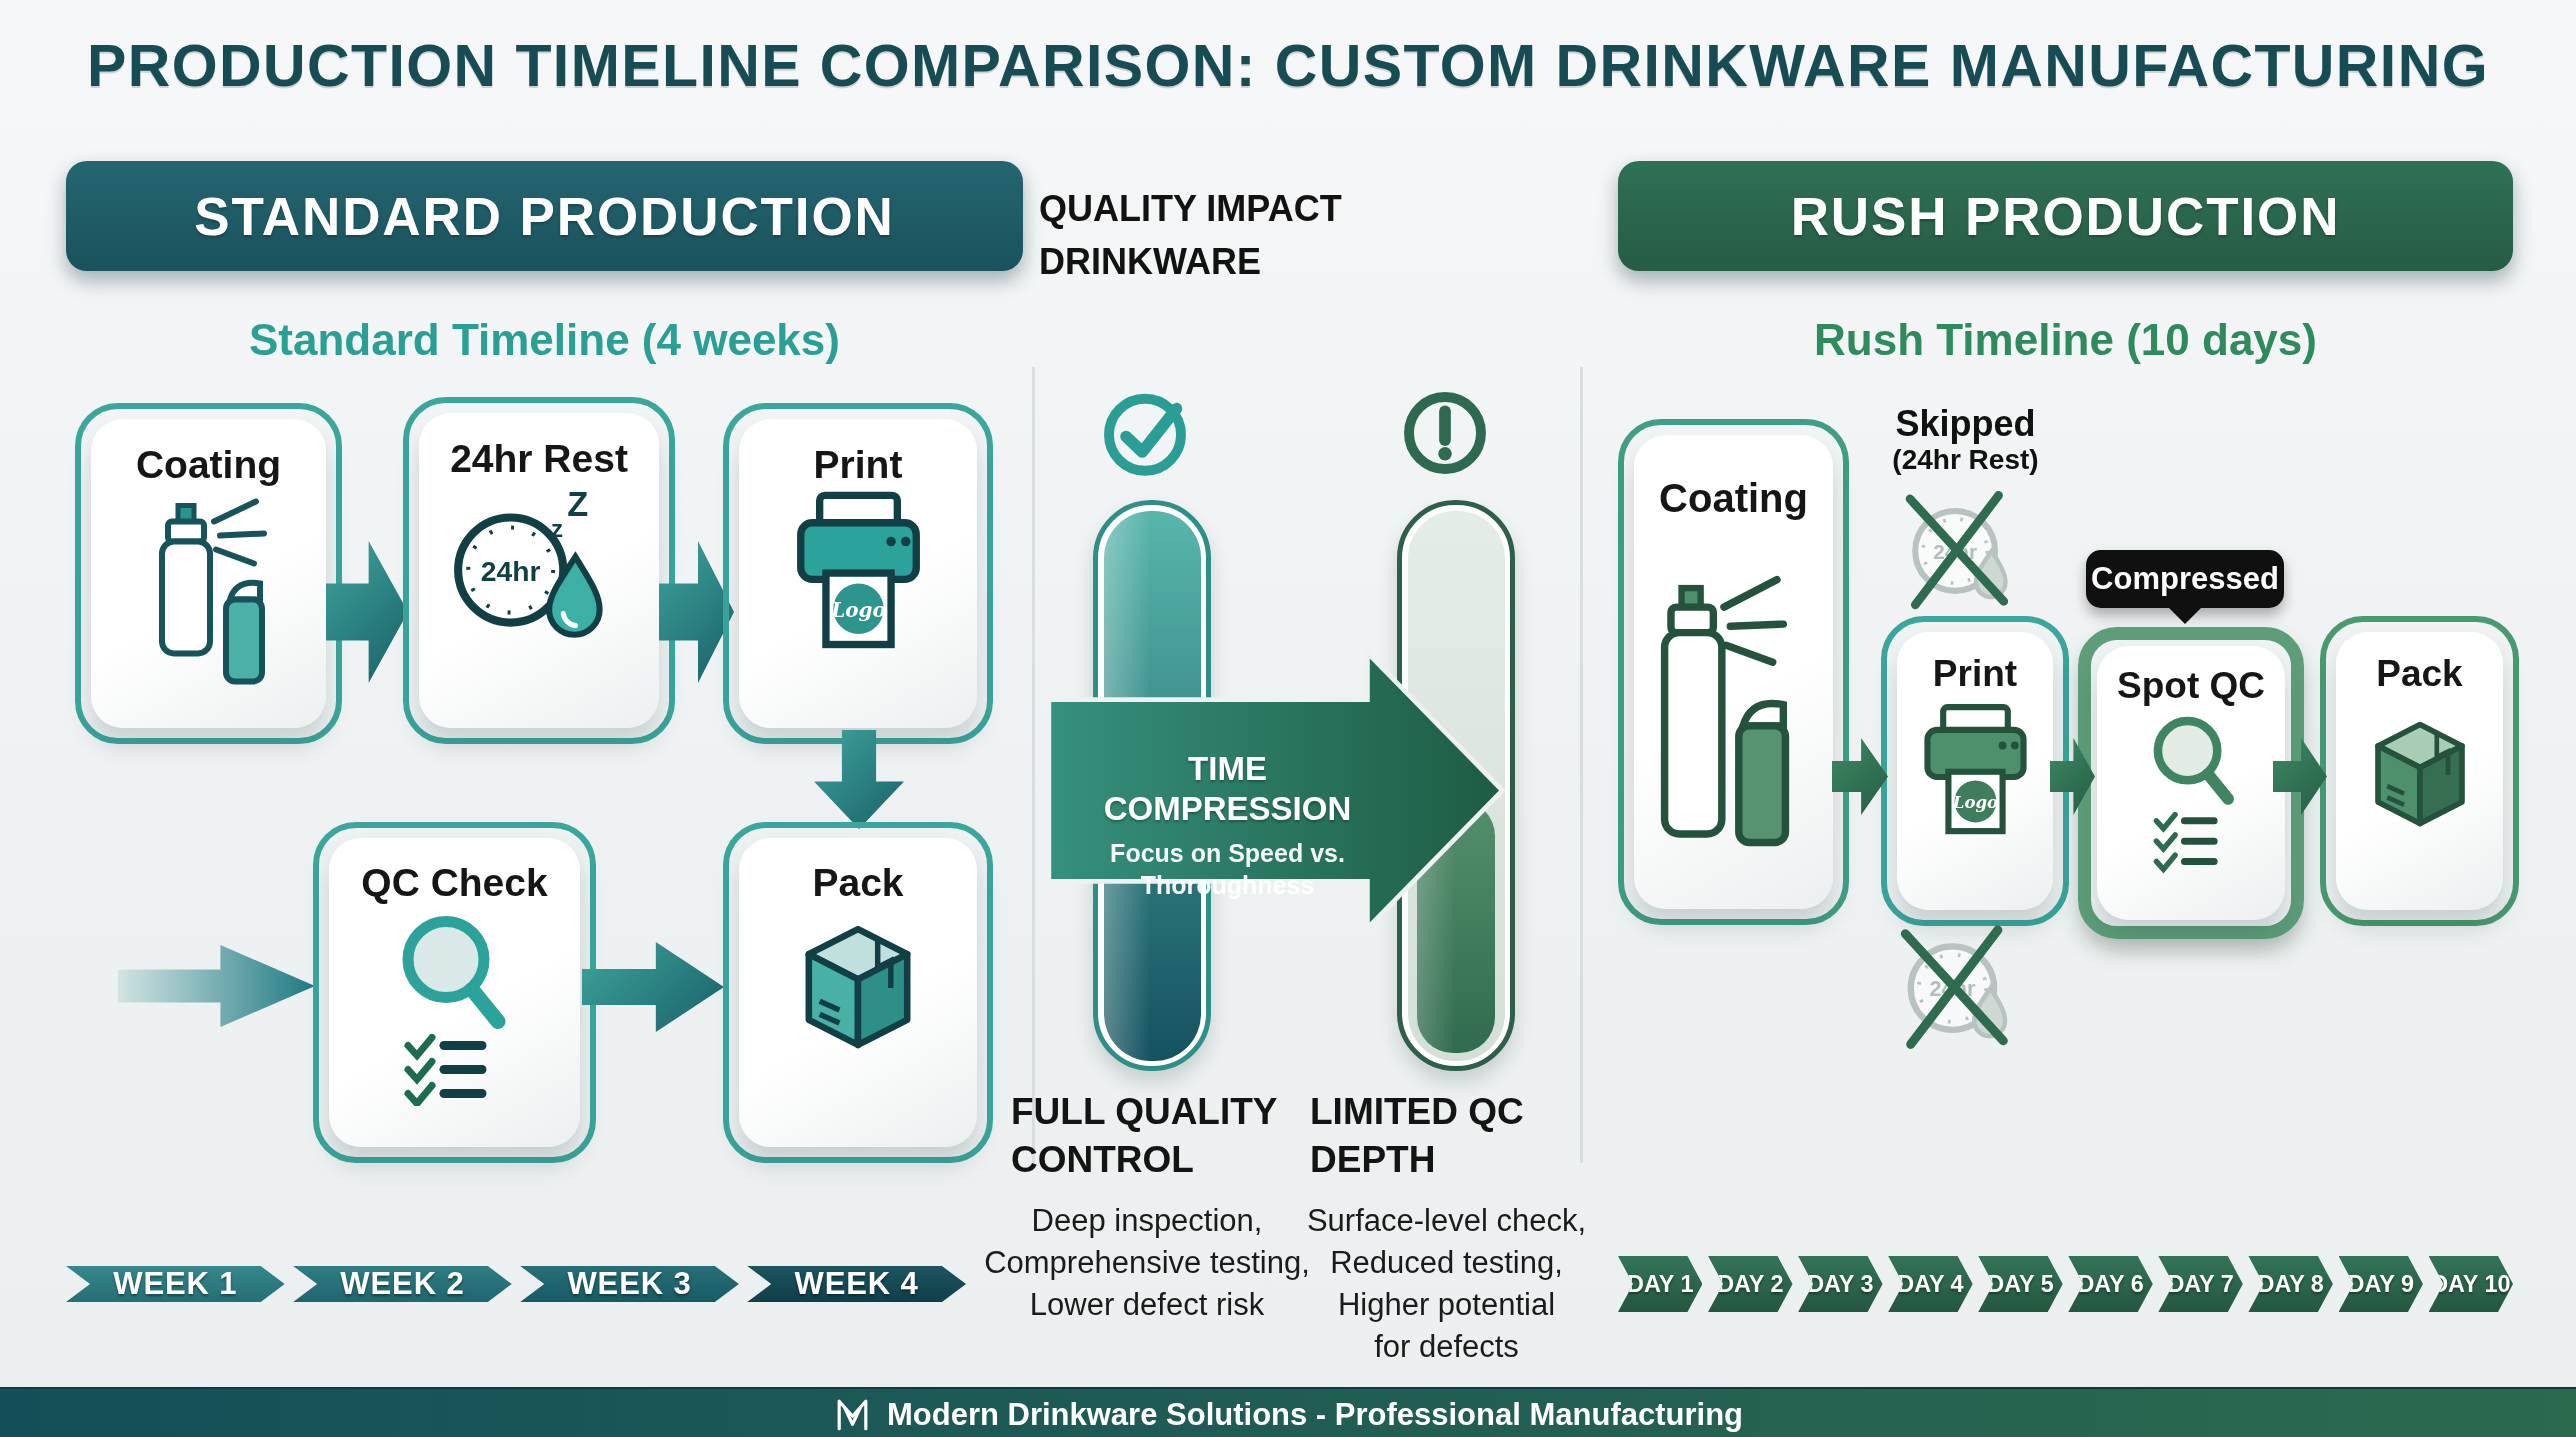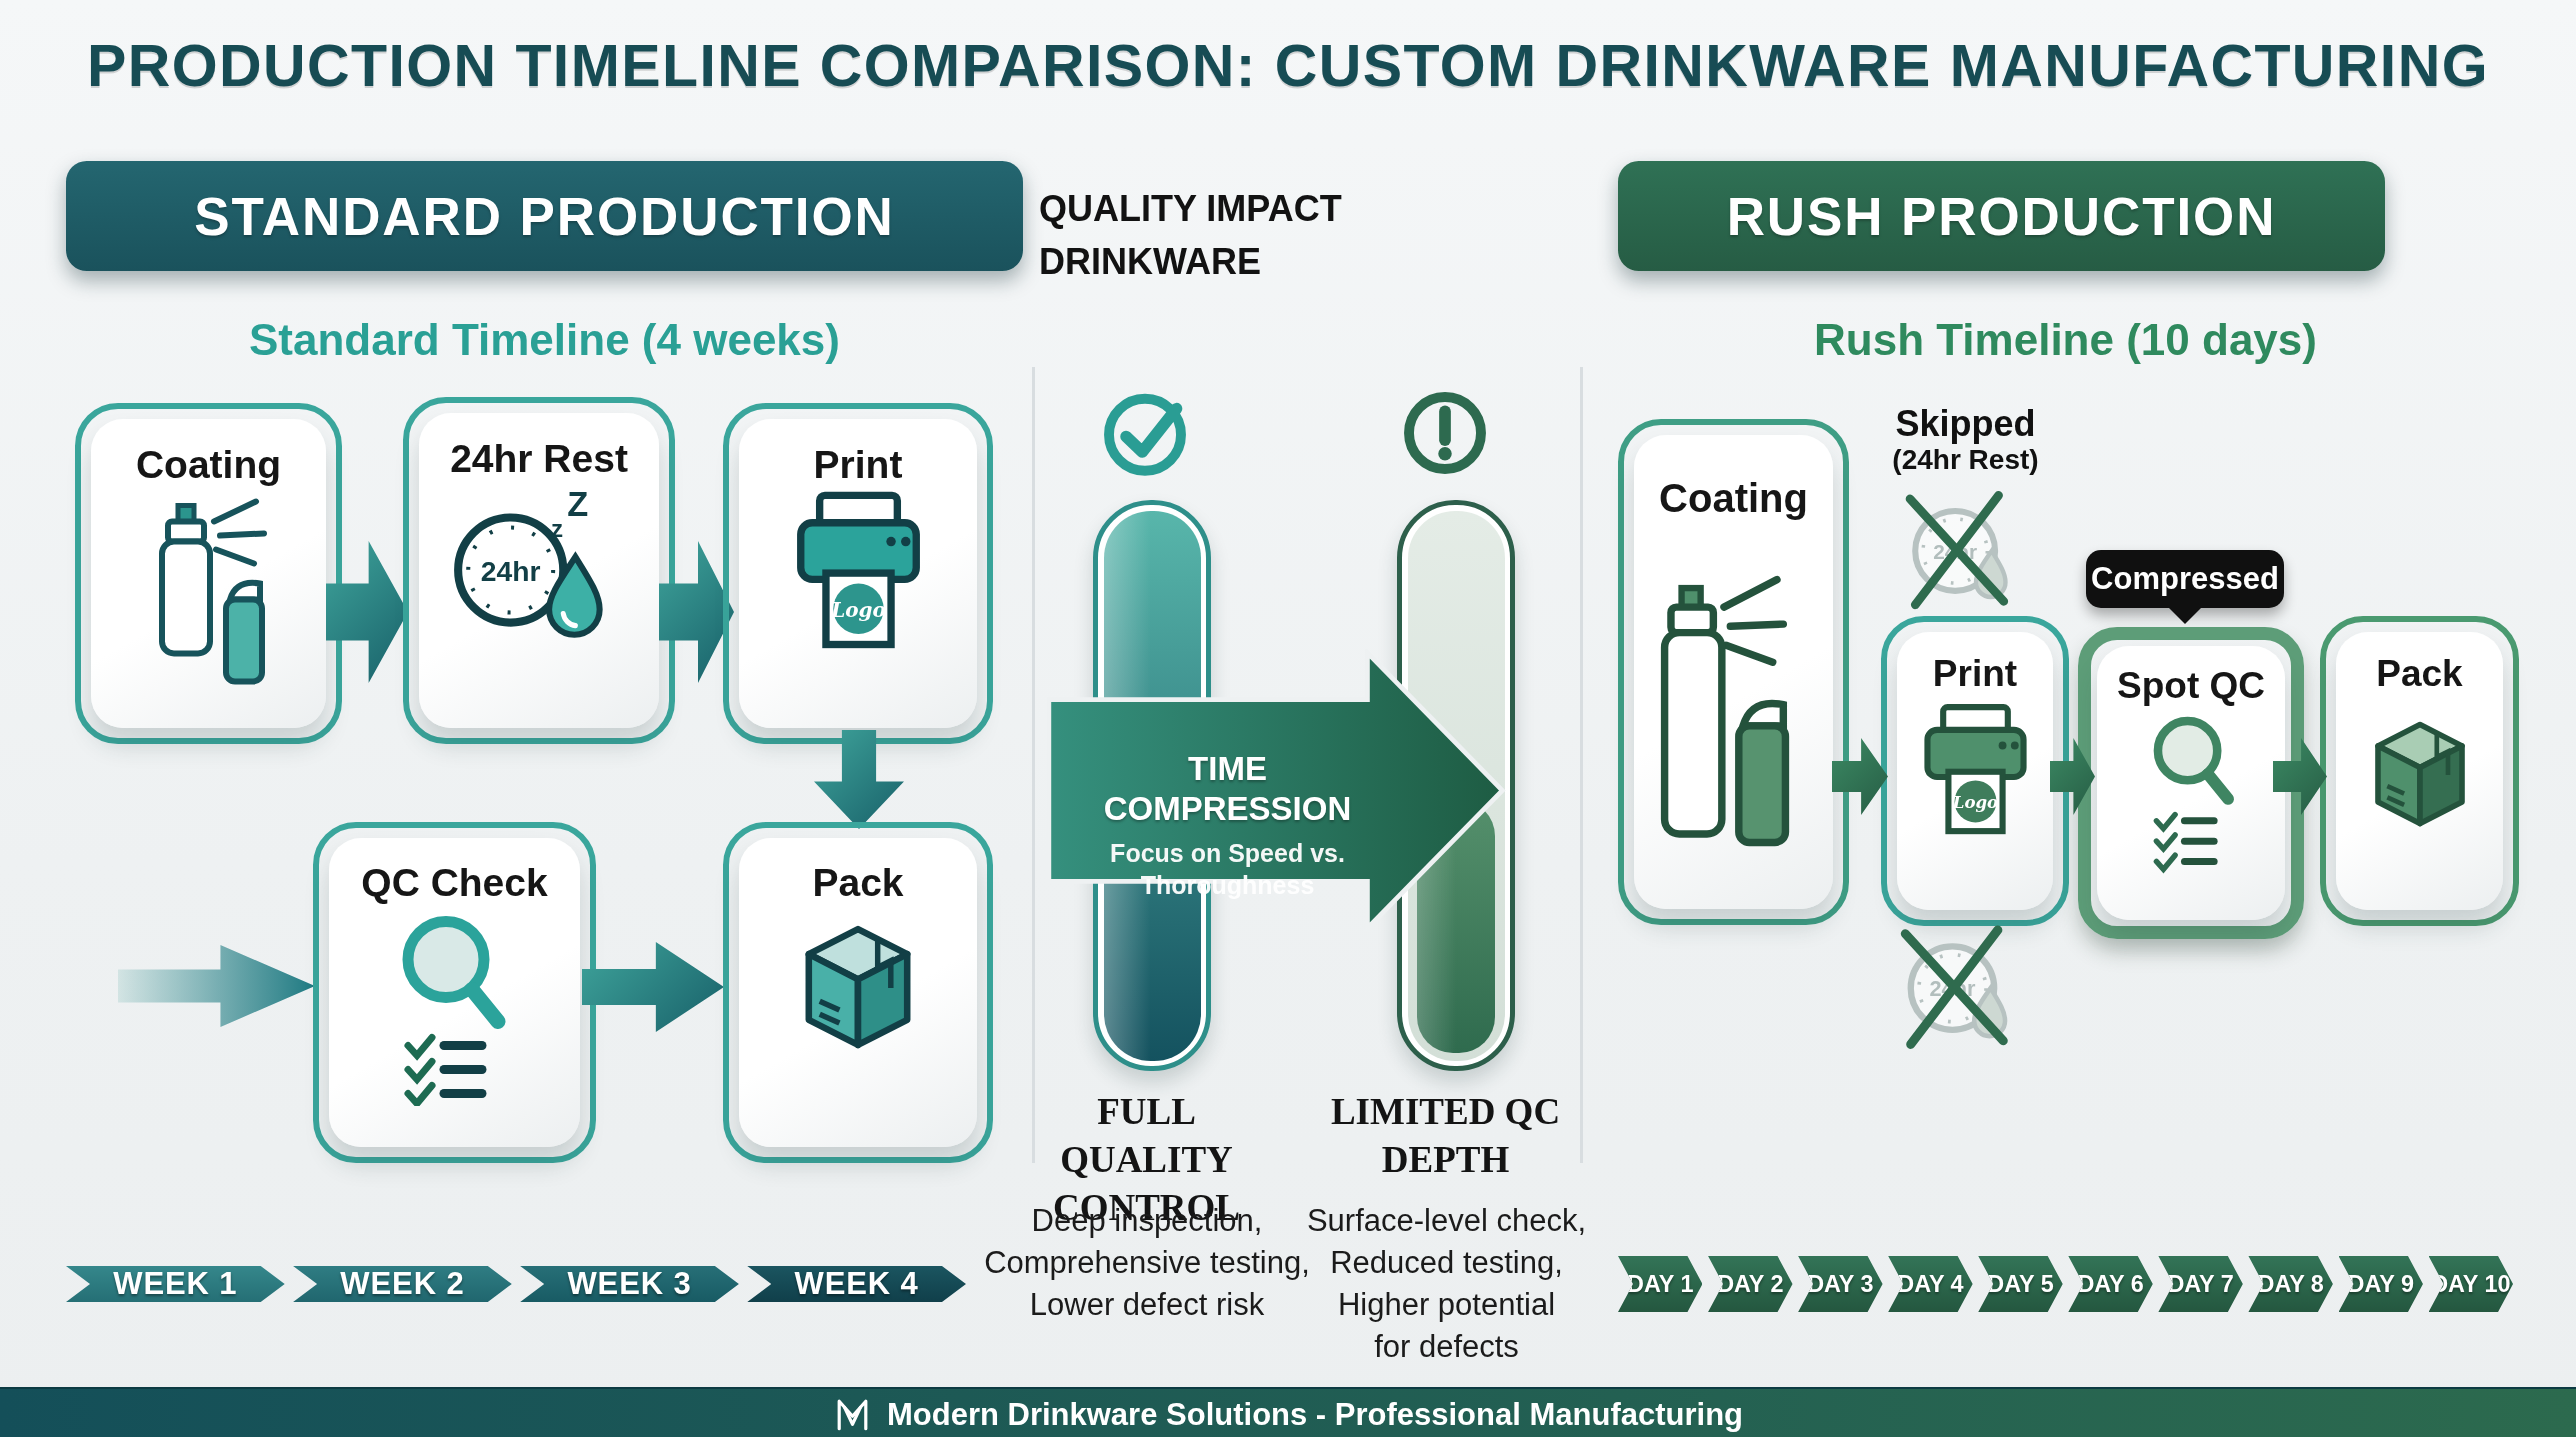--- a/index.html
+++ b/index.html
@@ -51,21 +51,21 @@
   .capfill{width:100%;height:100%;border-radius:47px;box-sizing:border-box;}
   .cap-left{border-color:#2e8f8a;}
   .cap-left .capfill{background:linear-gradient(90deg,rgba(255,255,255,.30),rgba(255,255,255,0) 48%),linear-gradient(180deg,#58b6ab,#14525f);}
   .cap-right{border-color:#2d5f4b;}
   .cap-right .capfill{position:relative;background:linear-gradient(180deg,#e4ece6,#d3dfd7);}
   .cap-inner{position:absolute;left:9.4px;right:9.4px;bottom:7.5px;height:46%;border-radius:36px;
     background:linear-gradient(90deg,rgba(255,255,255,.22),rgba(255,255,255,0) 50%),linear-gradient(180deg,#55906c,#2f6b4e);}
   .atext{display:flex;flex-direction:column;align-items:center;text-align:center;color:#fff;}
   .at1{font-size:33px;font-weight:800;line-height:40px;text-shadow:0 1.9px 2.8px rgba(0,0,0,.3);}
   .at2{font-size:25px;font-weight:600;line-height:32px;opacity:.95;margin-top:7.5px;}
-  .qhead{font-size:37px;font-weight:800;line-height:48px;text-align:center;color:#141414;font-family:Liberation Serif, serif;}
+  .qhead{font-size:37px;font-weight:800;line-height:48px;color:#141414;}
   .qbody{font-size:31px;line-height:42px;text-align:center;color:#1b1b1b;}
   
   .skip1{font-size:36px;font-weight:800;text-align:center;color:#111;}
   .skip2{font-size:28px;font-weight:700;text-align:center;color:#111;}
   .bubble{background:#101010;border-radius:15px;display:flex;align-items:center;justify-content:center;
     color:#fff;font-size:31px;font-weight:800;box-shadow:0 7.5px 13px rgba(0,0,0,.3);}
   .bubble:after{content:"";position:absolute;left:50%;bottom:-16px;transform:translateX(-50%);
     border:17px solid transparent;border-top:17px solid #101010;border-bottom:0;}
   
   .footer{left:0;top:1387px;width:2576px;height:51px;border-top:2.8px solid #0d3b43;
@@ -234,21 +234,21 @@
     <div>LIMITED QC</div>
     <div>DEPTH</div>
   </div>
   <div class="abs qbody" style="left:1292px;top:1200px;width:309px;">
     <div>Surface-level check,</div>
     <div>Reduced testing,</div>
     <div>Higher potential</div>
     <div>for defects</div>
   </div>
 
-  <div class="abs hdr hdr-green" style="left:1618px;top:161px;width:767px;">RUSH PRODUCTION</div>
+  <div class="abs hdr hdr-green" style="left:1618px;top:161px;width:895px;">RUSH PRODUCTION</div>
   <div class="abs sub sub-green" style="left:1618px;top:315px;width:895px;">Rush Timeline (10 days)</div>
 
   <div class="abs card card-green" style="left:1618px;top:419px;width:219px;height:494px;border-color:#3f9e85;">
     <div class="cin">
       <div class="ct" style="font-size:40px;margin-top:41px;">Coating</div>
       <svg width="159" height="309" viewBox="0 0 150 290" style="margin-top:26px;">
         <g stroke="#24523c" stroke-width="7" stroke-linecap="round" fill="none">
           <line x1="66" y1="56" x2="116" y2="30"></line>
           <line x1="72" y1="74" x2="122" y2="72"></line>
           <line x1="68" y1="92" x2="112" y2="108"></line>

